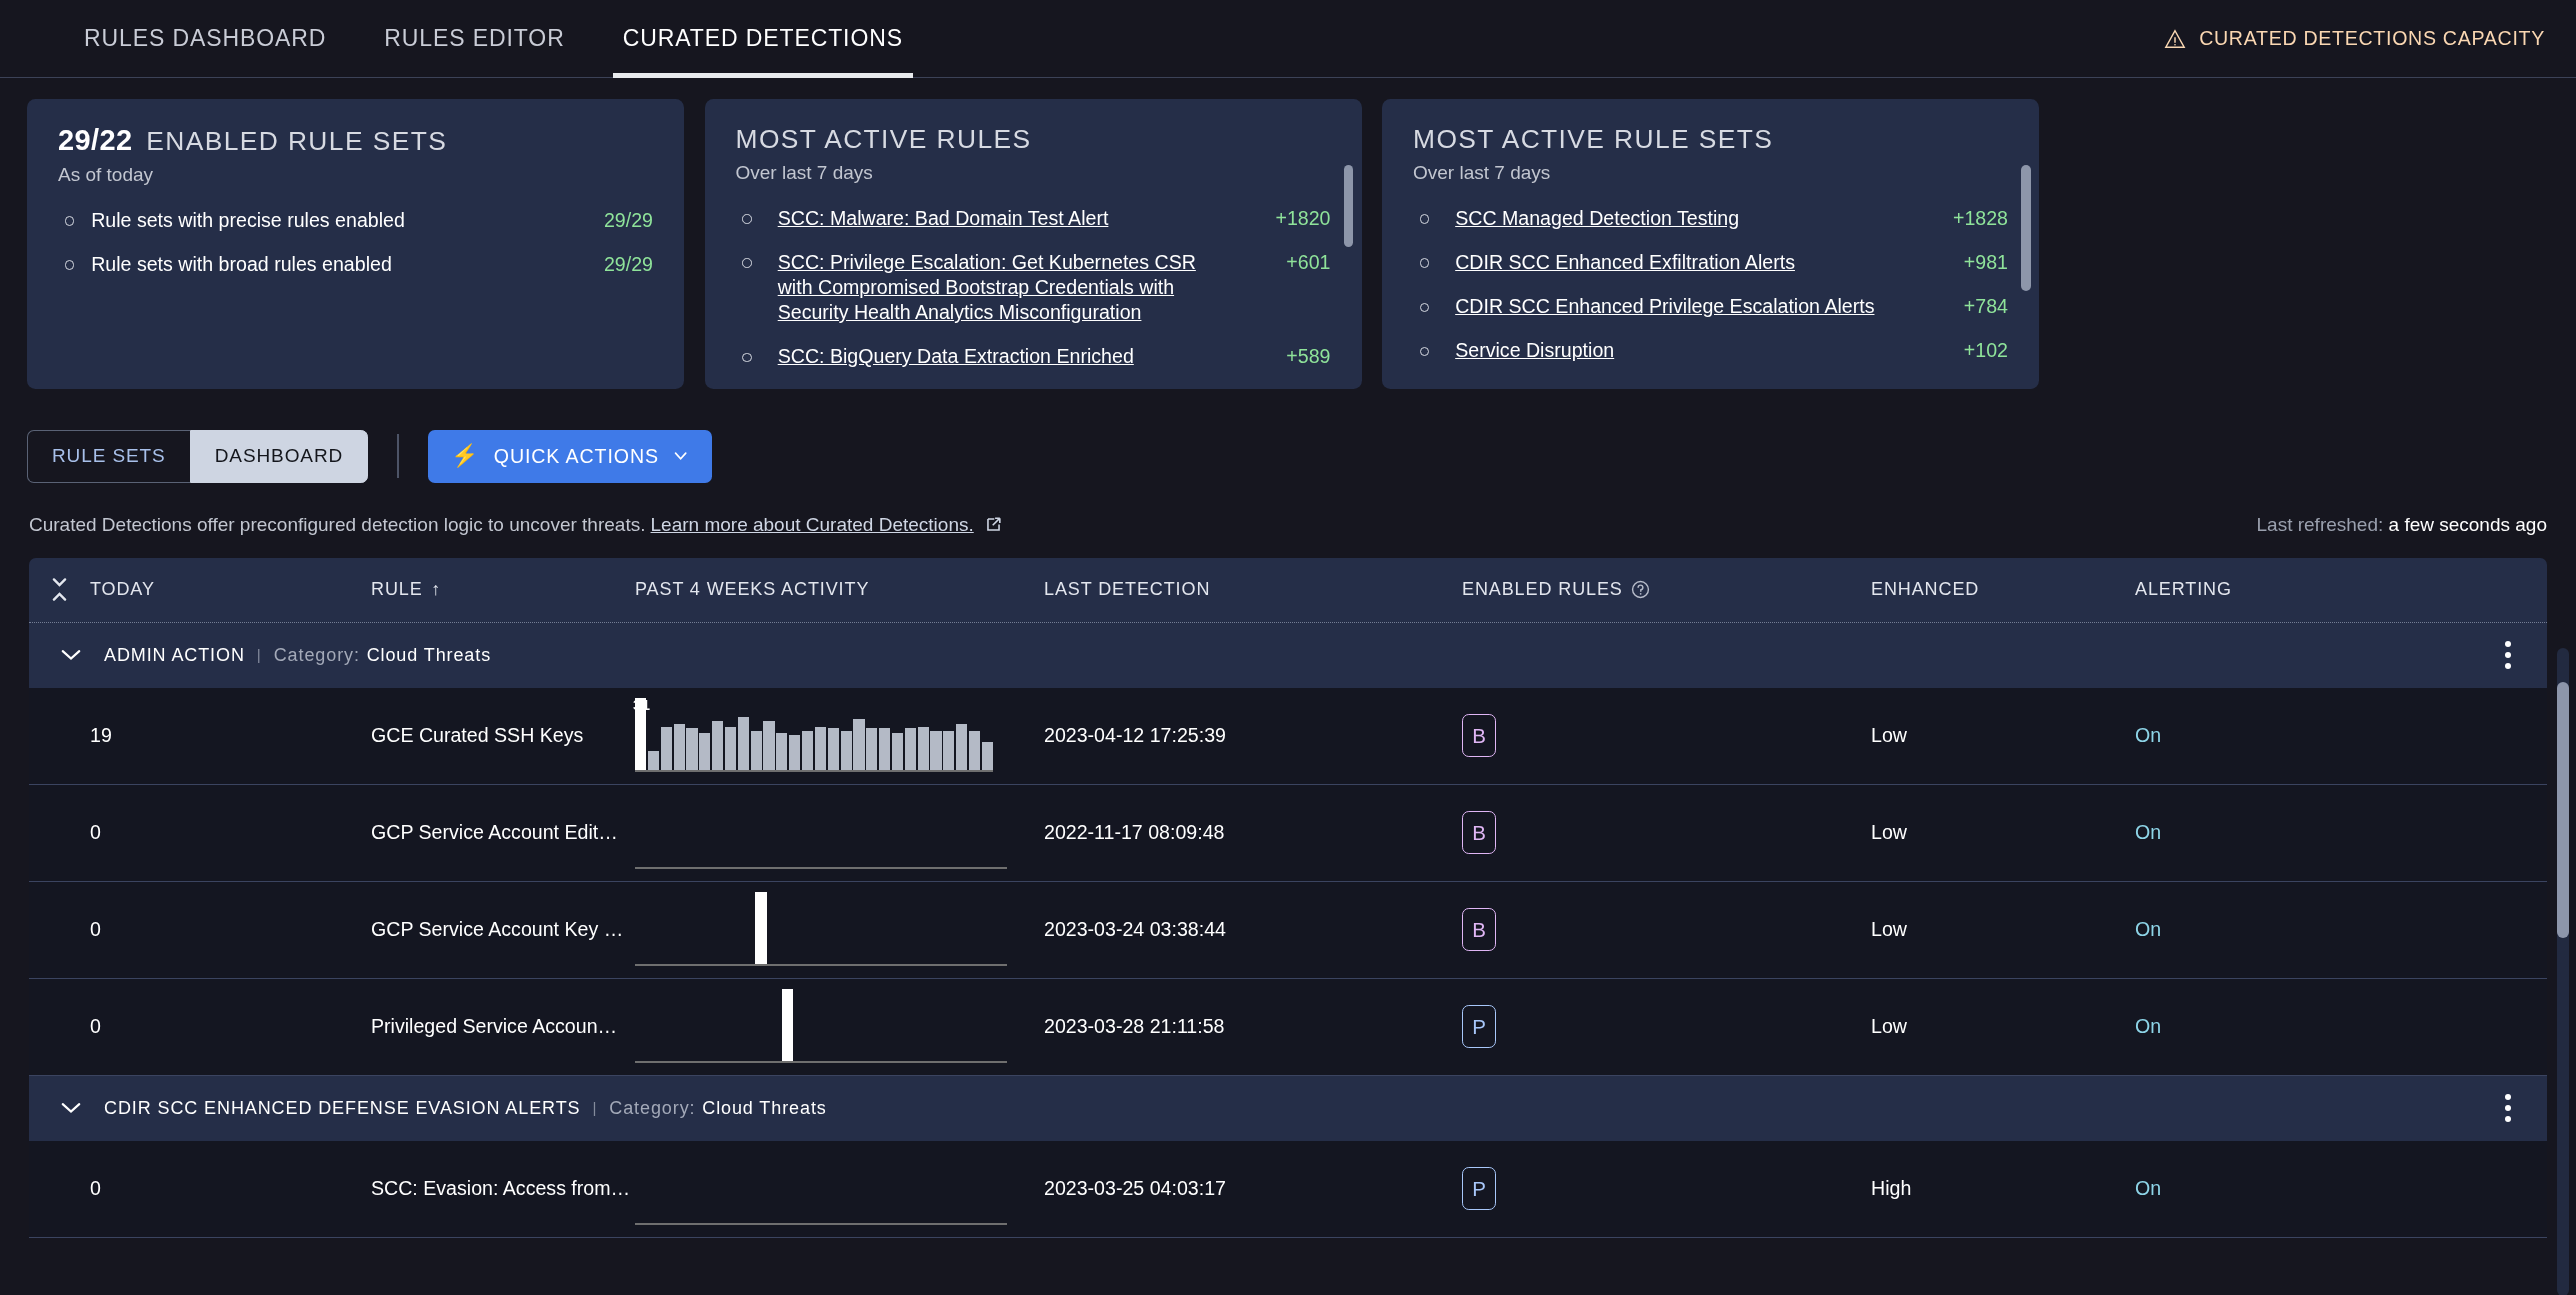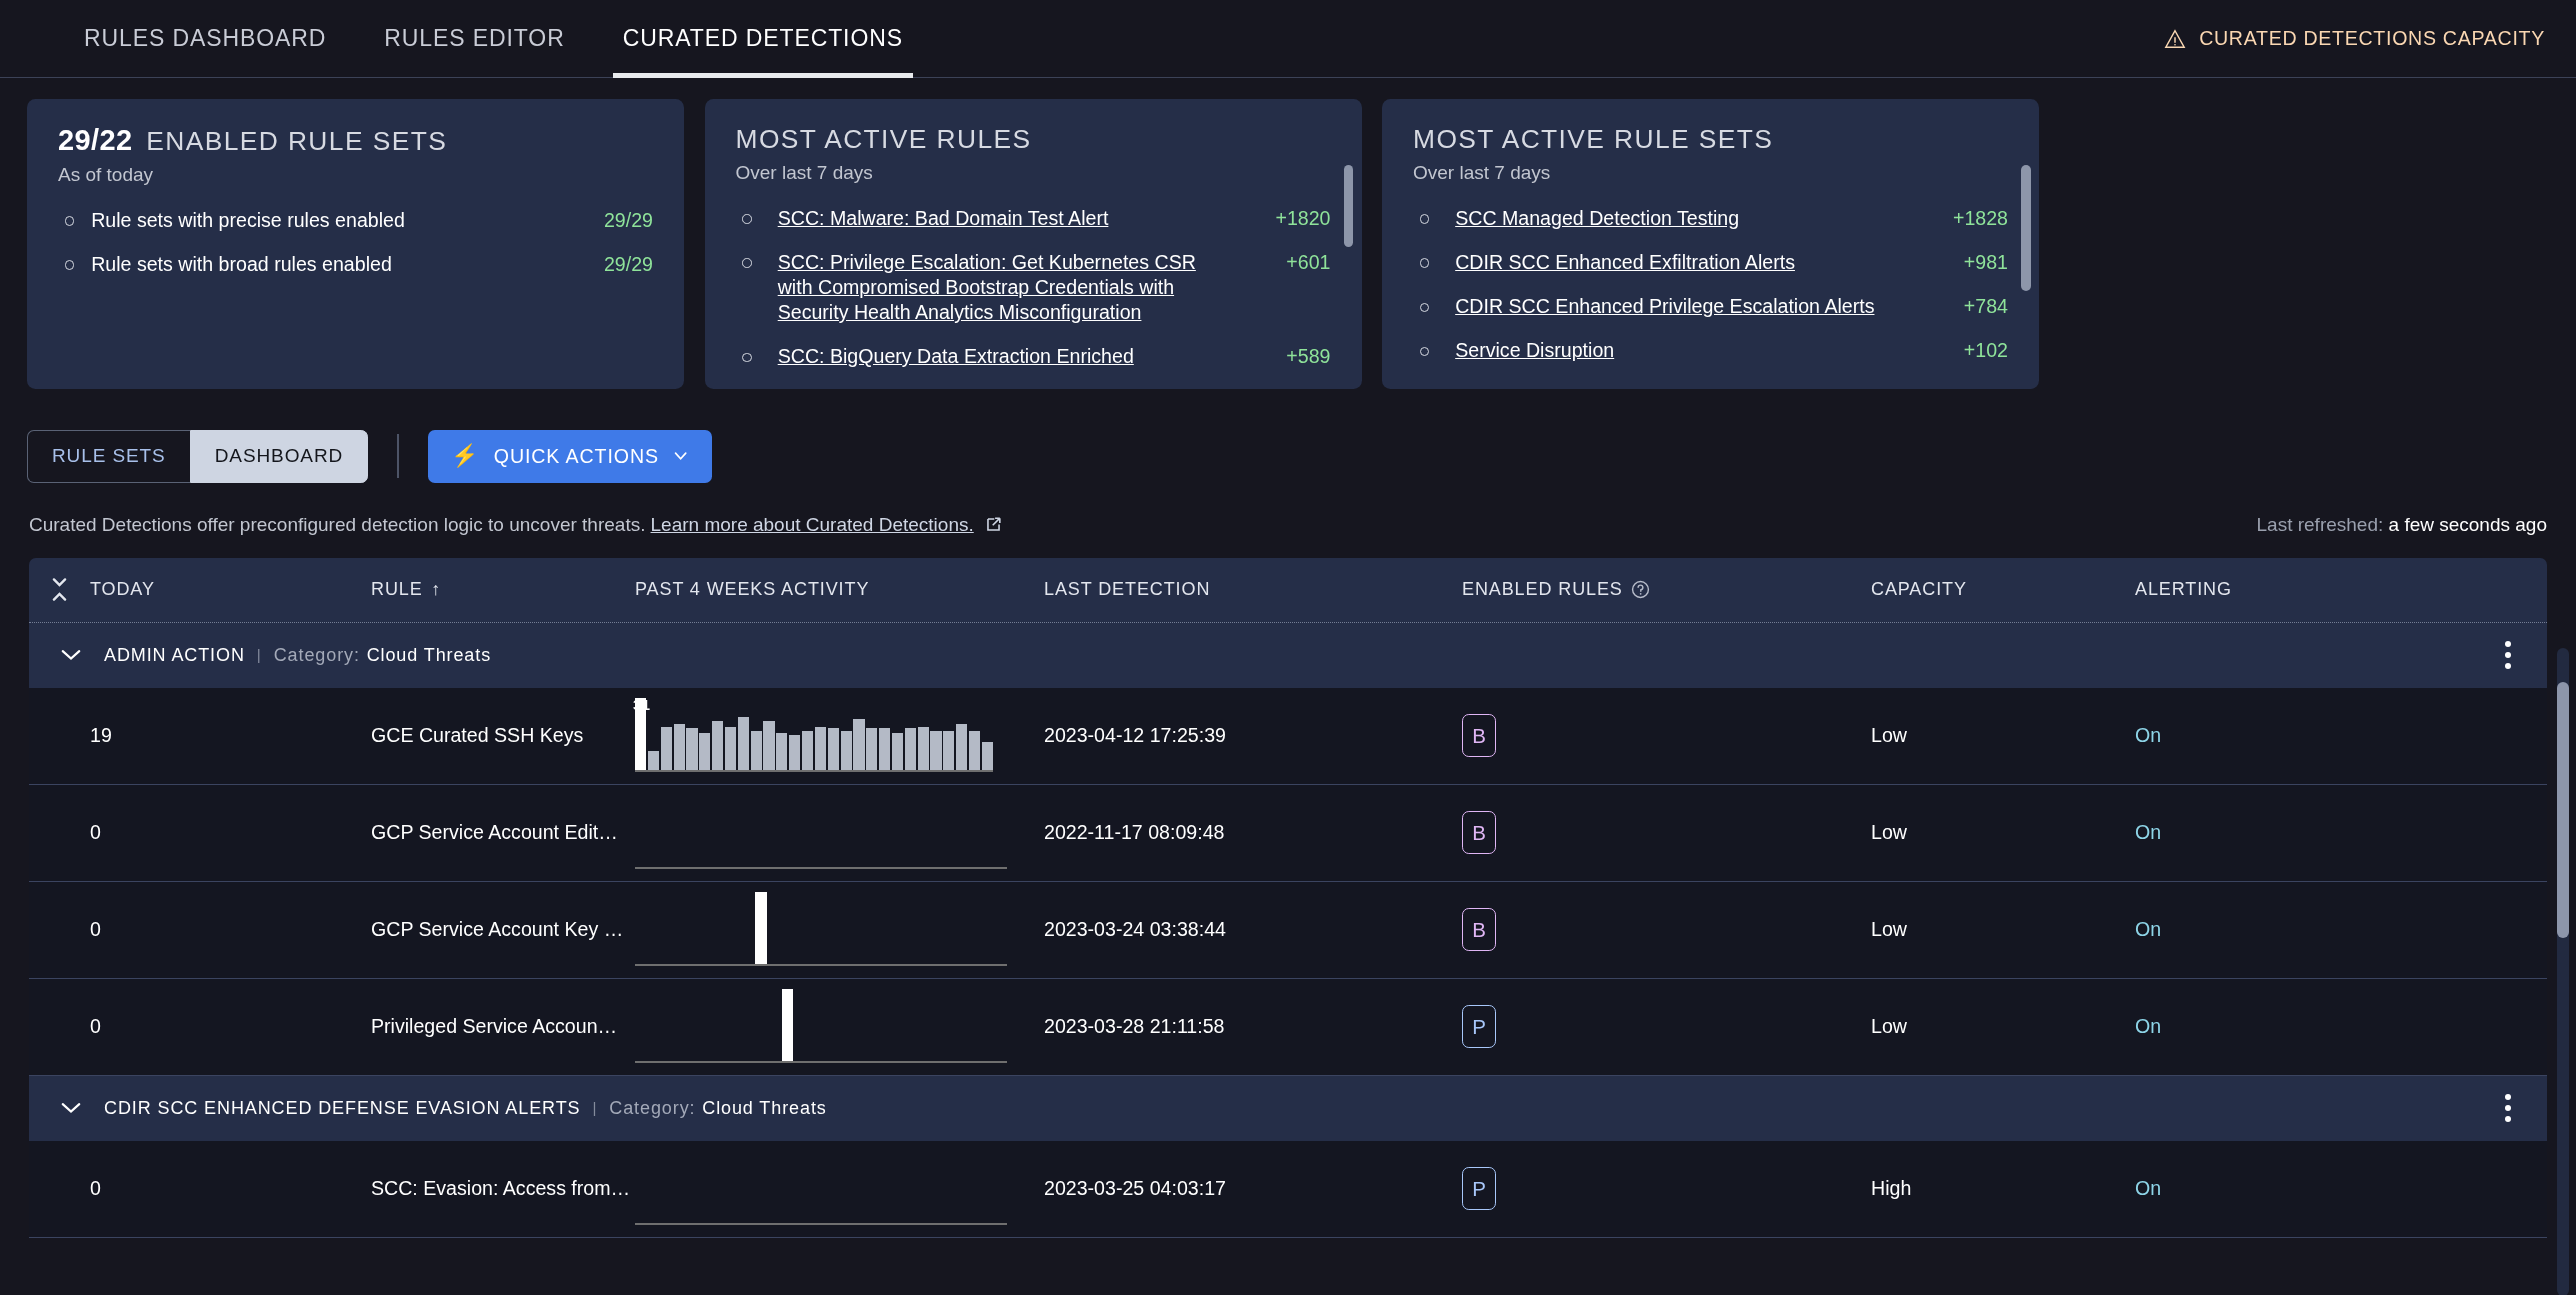--- a/index.html
+++ b/index.html
@@ -386,21 +386,21 @@
     <div class="th col-act">PAST 4 WEEKS ACTIVITY</div>
     <div class="th col-last">LAST DETECTION</div>
     <div class="th col-en">
       <span>ENABLED RULES</span>
       <svg class="help-ico" viewBox="0 0 24 24">
         <circle cx="12" cy="12" r="10" fill="none" stroke="#b6bbc9" stroke-width="1.8"></circle>
         <path d="M9 9.2 a3 3 0 1 1 3.4 3.2 v1.8" fill="none" stroke="#b6bbc9" stroke-width="1.8" stroke-linecap="round"></path>
         <circle cx="12.2" cy="17.4" r="1.1" fill="#b6bbc9"></circle>
       </svg>
     </div>
-    <div class="th col-sev">CAPACITY</div>
+    <div class="th col-sev">ENHANCED</div>
     <div class="th col-alert">ALERTING</div>
   </div>
 
   <div id="table-body">
       <div class="grow-hdr">
         <svg class="grow-chev" viewBox="0 0 24 14">
           <path d="M3 3 L12 11 L21 3" fill="none" stroke="#ffffff" stroke-width="2.4" stroke-linecap="round"></path>
         </svg>
         <span class="grow-name">ADMIN ACTION</span>
         <span class="grow-pipe">|</span>

